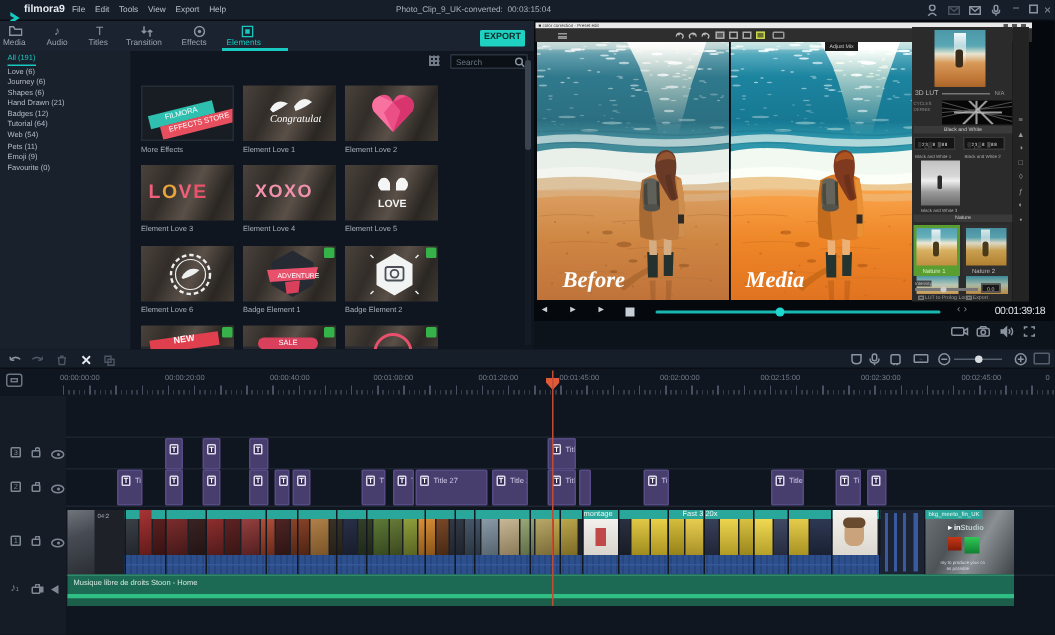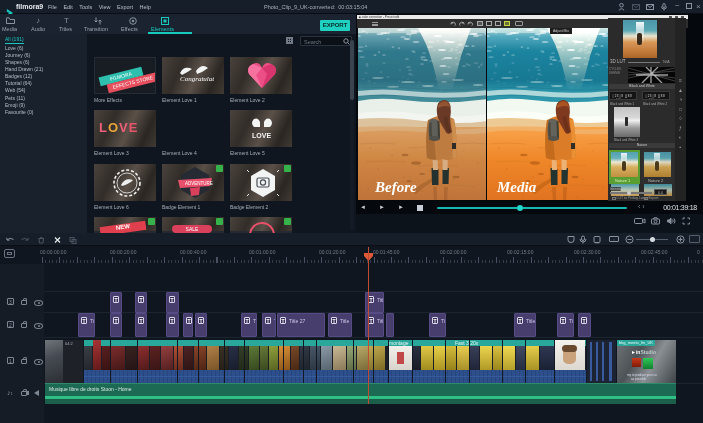--- a/index.html
+++ b/index.html
@@ -128,20 +128,24 @@
             <path d="M15 7 L24 3 Q31 6 28 13 L15 27 L20 13 Z" fill="#d8356f"></path>
           </svg>
     </div>
     <div class="lb" style="left:143px;top:63px;">Element Love 2</div>
 
     <div class="th" style="left:7px;top:76px;">
       <div class="phb"></div>
       <div class="ab" style="left:5px;top:10px;font-size:13px;font-weight:bold;color:#f0607a;letter-spacing:1px;">L<span style="color:#e8a43c;">O</span>V<span style="color:#e8536a;">E</span></div>
     </div>
     <div class="lb" style="left:7px;top:116px;">Element Love 3</div>
+    <div class="th" style="left:75px;top:76px;">
+      <div class="phb"></div>
+      <div class="ab" style="left:8px;top:10px;font-size:12px;font-weight:bold;color:#f291ad;letter-spacing:1px;">XOXO</div>
+    </div>
     <div class="lb" style="left:75px;top:116px;">Element Love 4</div>
     <div class="th" style="left:143px;top:76px;">
       <div class="phb"></div>
       <svg class="ab" style="left:16px;top:5px;" width="32" height="26" viewBox="0 0 32 26">
             <path d="M8 12 Q4 8 8 4 Q12 2 14 7 L14 12 Z M24 12 Q28 8 24 4 Q20 2 18 7 L18 12 Z" fill="#f4f6f6"></path>
             <text x="6" y="23" font-size="7" fill="#f4f6f6" font-family="Liberation Sans" font-weight="bold">LOVE</text>
           </svg>
     </div>
     <div class="lb" style="left:143px;top:116px;">Element Love 5</div>
 

